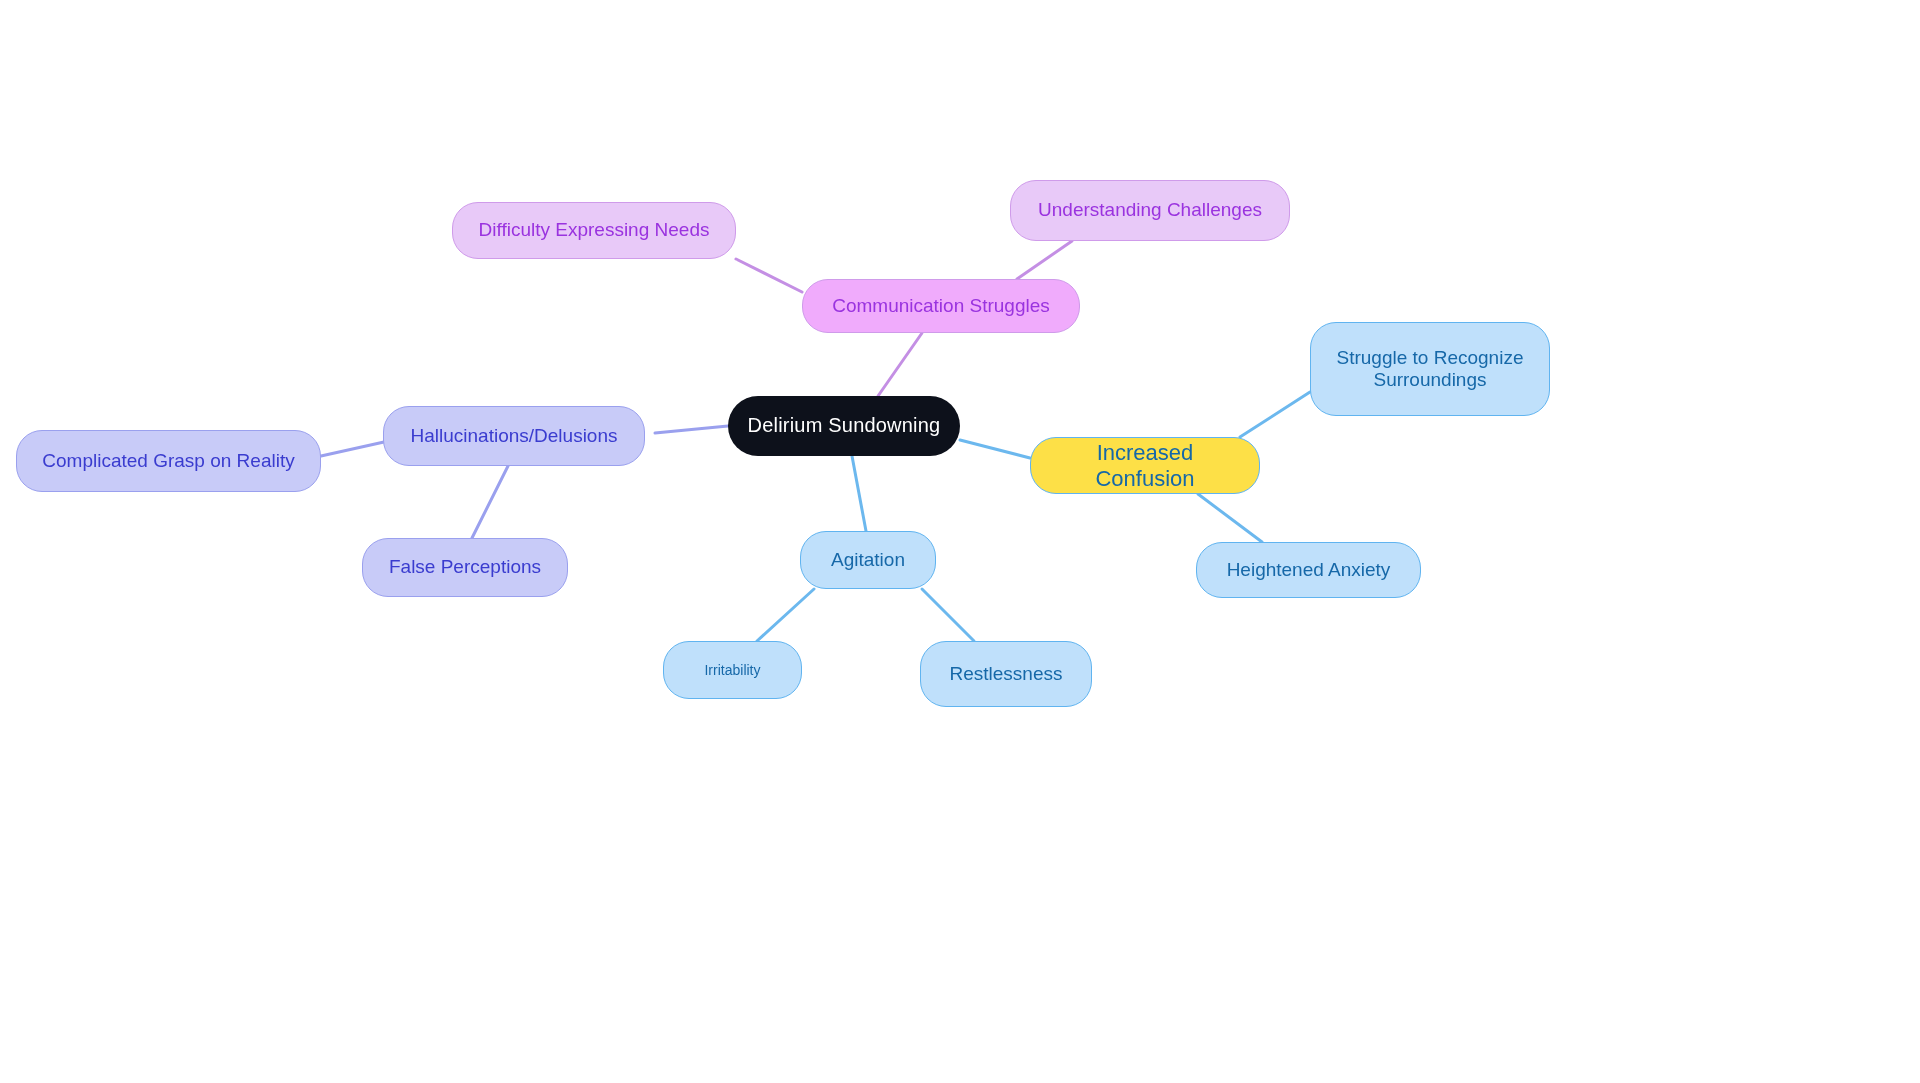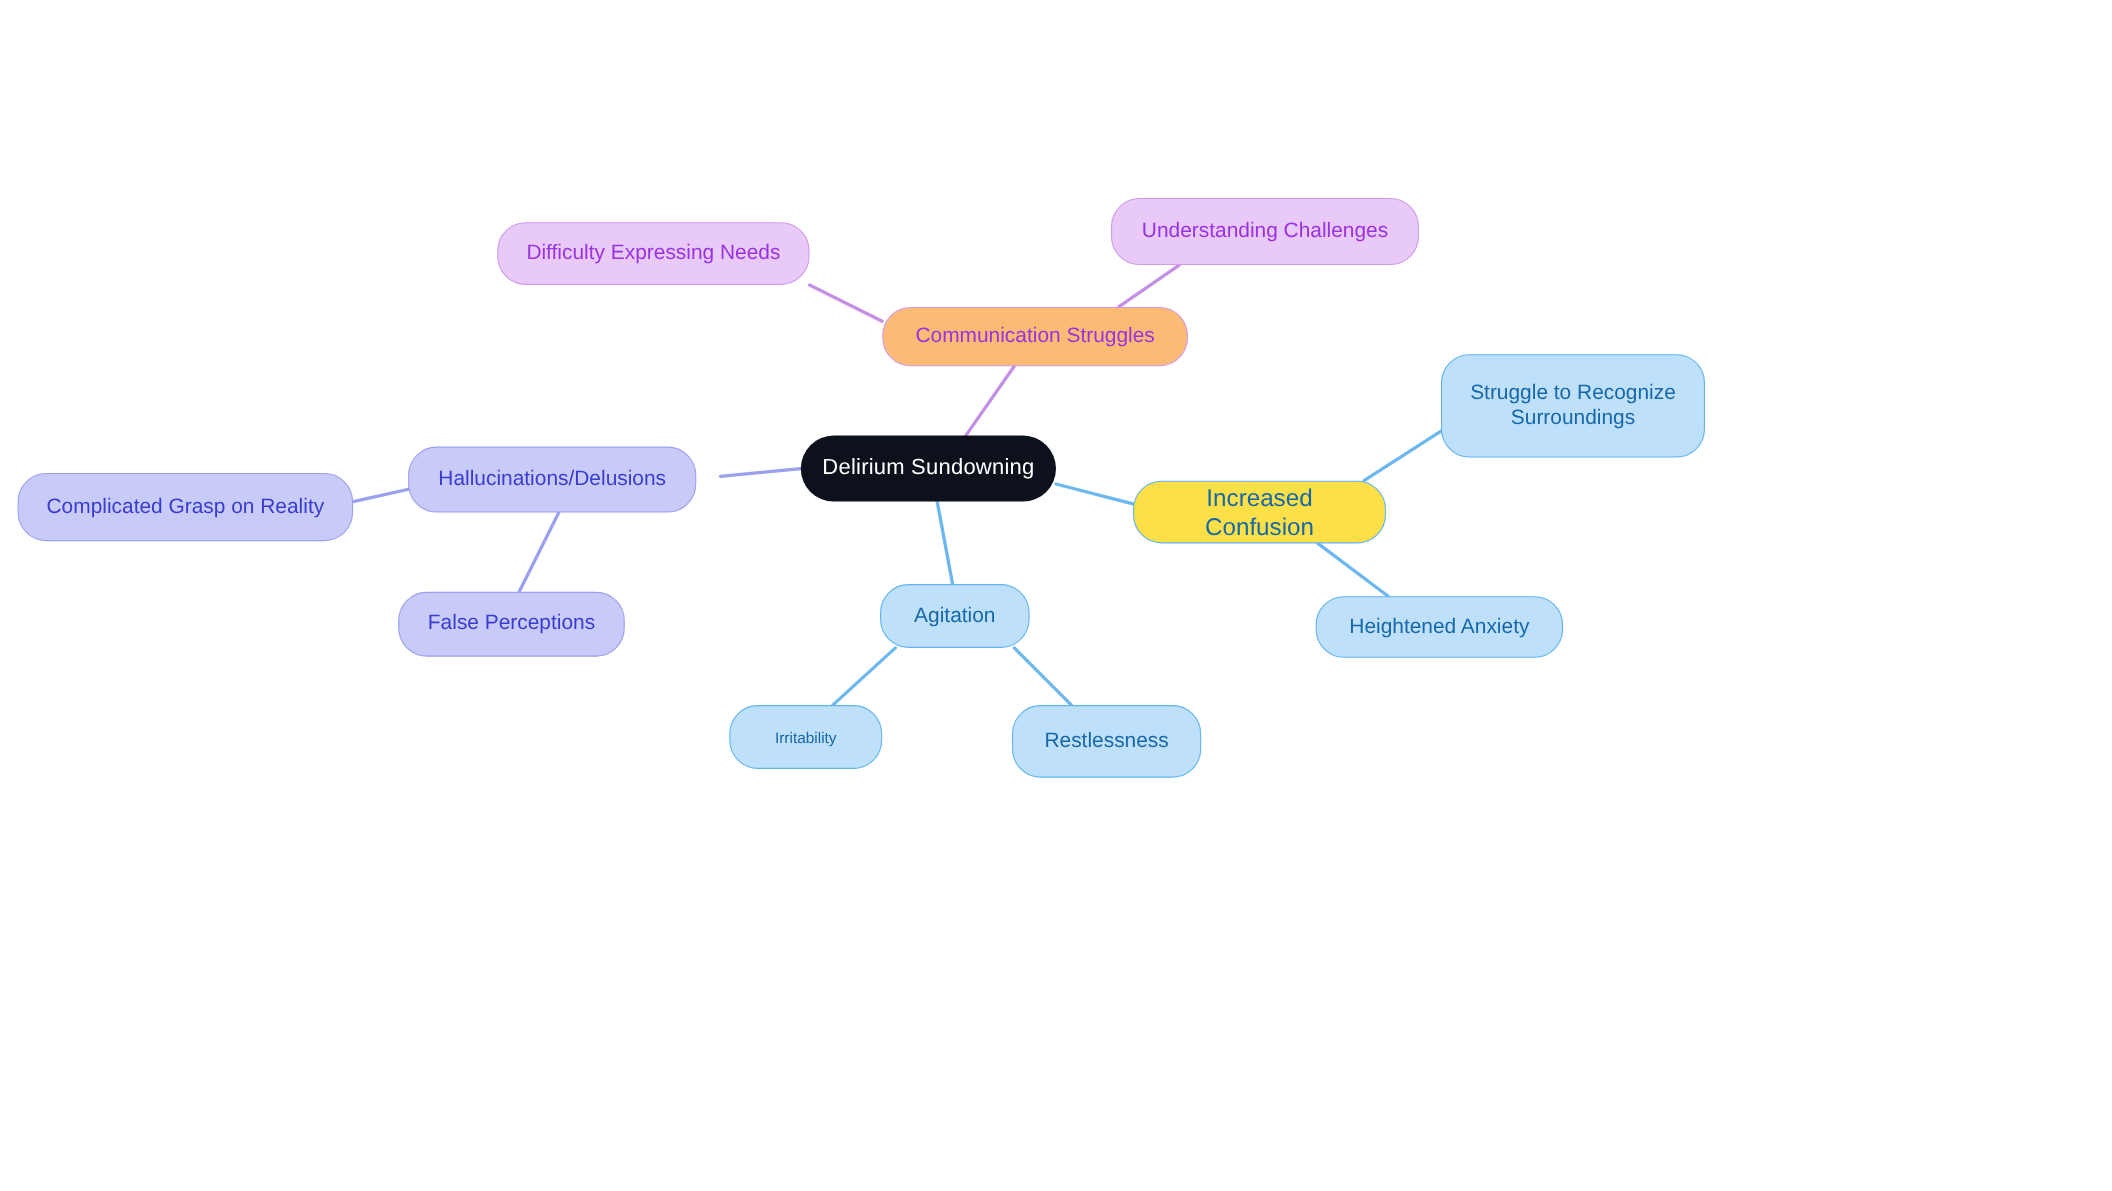--- a/index.html
+++ b/index.html
@@ -68,24 +68,24 @@
       <line x1="508" y1="466" x2="472" y2="538" stroke="#9aa0ee" stroke-width="3" stroke-linecap="round"></line>
       <line x1="960" y1="440" x2="1030" y2="458" stroke="#6cb8ee" stroke-width="3" stroke-linecap="round"></line>
       <line x1="1240" y1="437" x2="1310" y2="392" stroke="#6cb8ee" stroke-width="3" stroke-linecap="round"></line>
       <line x1="1198" y1="494" x2="1262" y2="542" stroke="#6cb8ee" stroke-width="3" stroke-linecap="round"></line>
       <line x1="852" y1="456" x2="866" y2="531" stroke="#6cb8ee" stroke-width="3" stroke-linecap="round"></line>
       <line x1="814" y1="589" x2="757" y2="641" stroke="#6cb8ee" stroke-width="3" stroke-linecap="round"></line>
       <line x1="922" y1="589" x2="974" y2="641" stroke="#6cb8ee" stroke-width="3" stroke-linecap="round"></line>
     </svg>
   <div id="node-layer">
       <div class="node root" style="left: 728px; top: 396px; width: 232px; height: 60px; font-size: 20px; background: rgb(13, 17, 27); border-color: transparent; color: rgb(255, 255, 255);"><span class="node-label">Delirium Sundowning</span></div>
-      <div class="node" style="left: 802px; top: 279px; width: 278px; height: 54px; font-size: 19px; background: #fdba74; border-color: rgb(207, 155, 234); color: rgb(154, 51, 223);"><span class="node-label">Communication Struggles</span></div>
+      <div class="node" style="left: 802px; top: 279px; width: 278px; height: 54px; font-size: 19px; background: #f0abfc; border-color: rgb(207, 155, 234); color: rgb(154, 51, 223);"><span class="node-label">Communication Struggles</span></div>
       <div class="node" style="left: 452px; top: 202px; width: 284px; height: 57px; font-size: 19px; background: rgb(232, 201, 248); border-color: rgb(207, 155, 234); color: rgb(154, 51, 223);"><span class="node-label">Difficulty Expressing Needs</span></div>
       <div class="node" style="left: 1010px; top: 180px; width: 280px; height: 61px; font-size: 19px; background: rgb(232, 201, 248); border-color: rgb(207, 155, 234); color: rgb(154, 51, 223);"><span class="node-label">Understanding Challenges</span></div>
-      <div class="node" style="left: 371px; top: 406px; width: 262px; height: 60px; font-size: 19px; background: rgb(200, 203, 248); border-color: rgb(154, 160, 238); color: rgb(58, 60, 207);"><span class="node-label">Hallucinations/Delusions</span></div>
+      <div class="node" style="left: 383px; top: 406px; width: 262px; height: 60px; font-size: 19px; background: rgb(200, 203, 248); border-color: rgb(154, 160, 238); color: rgb(58, 60, 207);"><span class="node-label">Hallucinations/Delusions</span></div>
       <div class="node" style="left: 16px; top: 430px; width: 305px; height: 62px; font-size: 19px; background: rgb(200, 203, 248); border-color: rgb(154, 160, 238); color: rgb(58, 60, 207);"><span class="node-label">Complicated Grasp on Reality</span></div>
       <div class="node" style="left: 362px; top: 538px; width: 206px; height: 59px; font-size: 19px; background: rgb(200, 203, 248); border-color: rgb(154, 160, 238); color: rgb(58, 60, 207);"><span class="node-label">False Perceptions</span></div>
       <div class="node" style="left: 1030px; top: 437px; width: 230px; height: 57px; font-size: 22px; background: #fde047; border-color: rgb(96, 180, 240); color: rgb(22, 104, 168);"><span class="node-label">Increased Confusion</span></div>
       <div class="node" style="left: 1310px; top: 322px; width: 240px; height: 94px; font-size: 19px; background: rgb(191, 224, 251); border-color: rgb(96, 180, 240); color: rgb(22, 104, 168);"><span class="node-label">Struggle to Recognize
 Surroundings</span></div>
       <div class="node" style="left: 1196px; top: 542px; width: 225px; height: 56px; font-size: 19px; background: rgb(191, 224, 251); border-color: rgb(96, 180, 240); color: rgb(22, 104, 168); text-align: right;"><span class="node-label">Heightened Anxiety</span></div>
       <div class="node" style="left: 800px; top: 531px; width: 136px; height: 58px; font-size: 19px; background: rgb(191, 224, 251); border-color: rgb(96, 180, 240); color: rgb(22, 104, 168);"><span class="node-label">Agitation</span></div>
       <div class="node" style="left: 663px; top: 641px; width: 139px; height: 58px; font-size: 14px; background: rgb(191, 224, 251); border-color: rgb(96, 180, 240); color: rgb(22, 104, 168);"><span class="node-label">Irritability</span></div>
       <div class="node" style="left: 920px; top: 641px; width: 172px; height: 66px; font-size: 19px; background: rgb(191, 224, 251); border-color: rgb(96, 180, 240); color: rgb(22, 104, 168);"><span class="node-label">Restlessness</span></div>
     </div>

